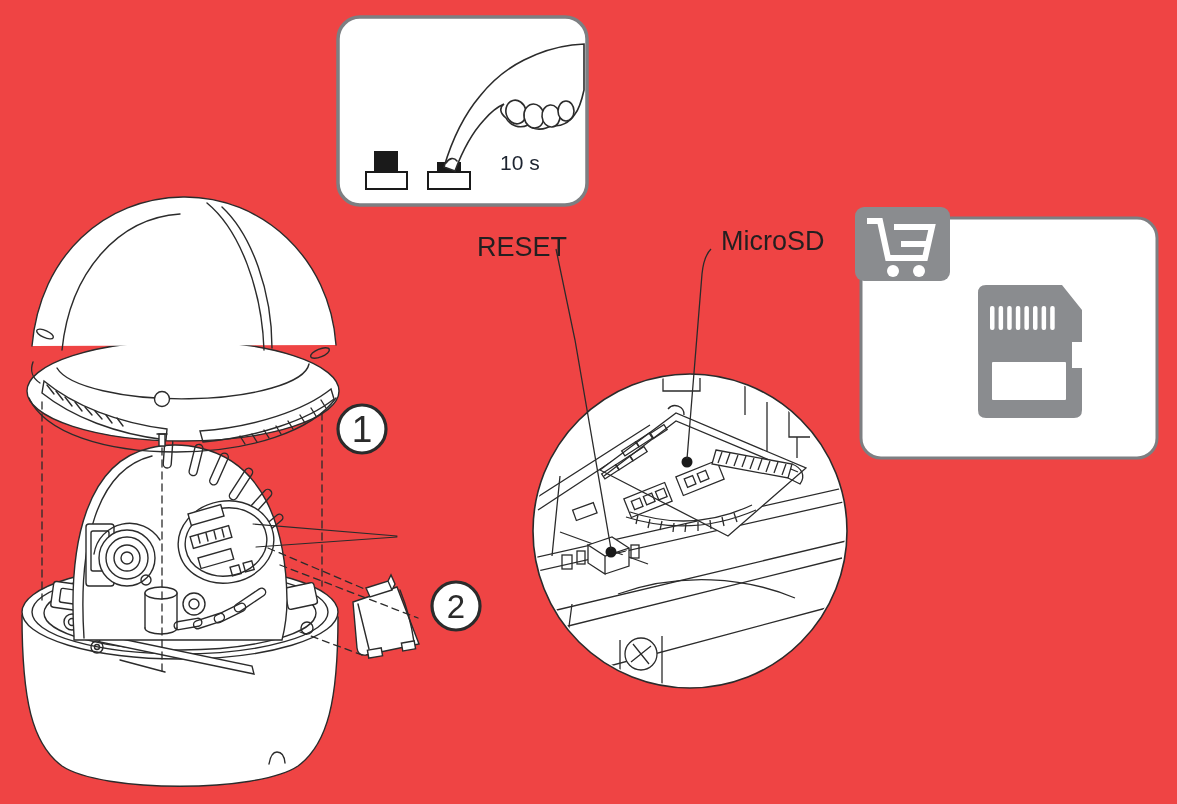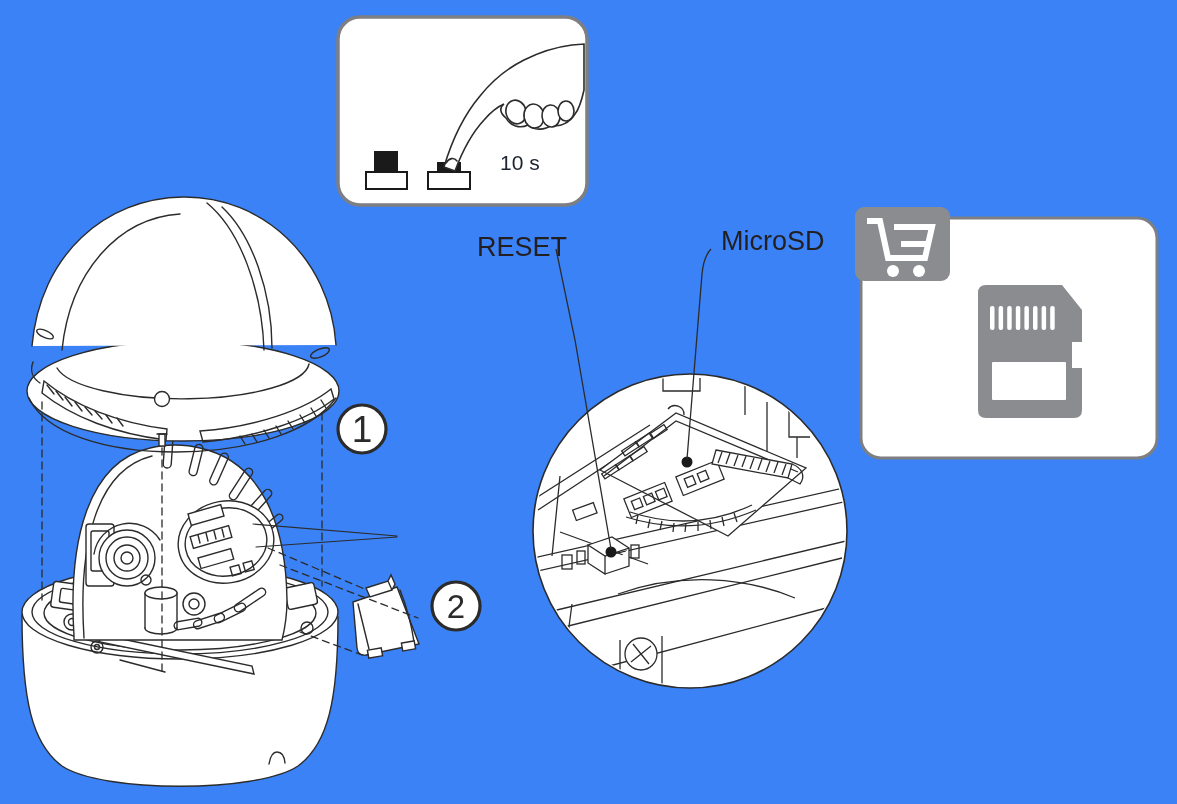--- a/index.html
+++ b/index.html
@@ -1,16 +1,16 @@
 <!DOCTYPE html>
 <html><head>
 <meta charset="utf-8">
 <style>
   html,body{margin:0;padding:0;background:#ffffff;}
-  .canvas{position:relative;width:1177px;height:804px;background:#3b82f6;overflow:hidden;
+  .canvas{position:relative;width:1177px;height:804px;background:#ef4444;overflow:hidden;
           font-family:"Liberation Sans", sans-serif;}
   svg text{font-family:"Liberation Sans", sans-serif;}
   .lbl{font-size:27px;fill:#231f20;}
   .dur{font-size:21px;fill:#1d2430;}
   .num1{font-size:37px;fill:#2b2b2b;}
   .num2{font-size:33px;fill:#2b2b2b;}
 </style>
 </head>
 <body>
 

